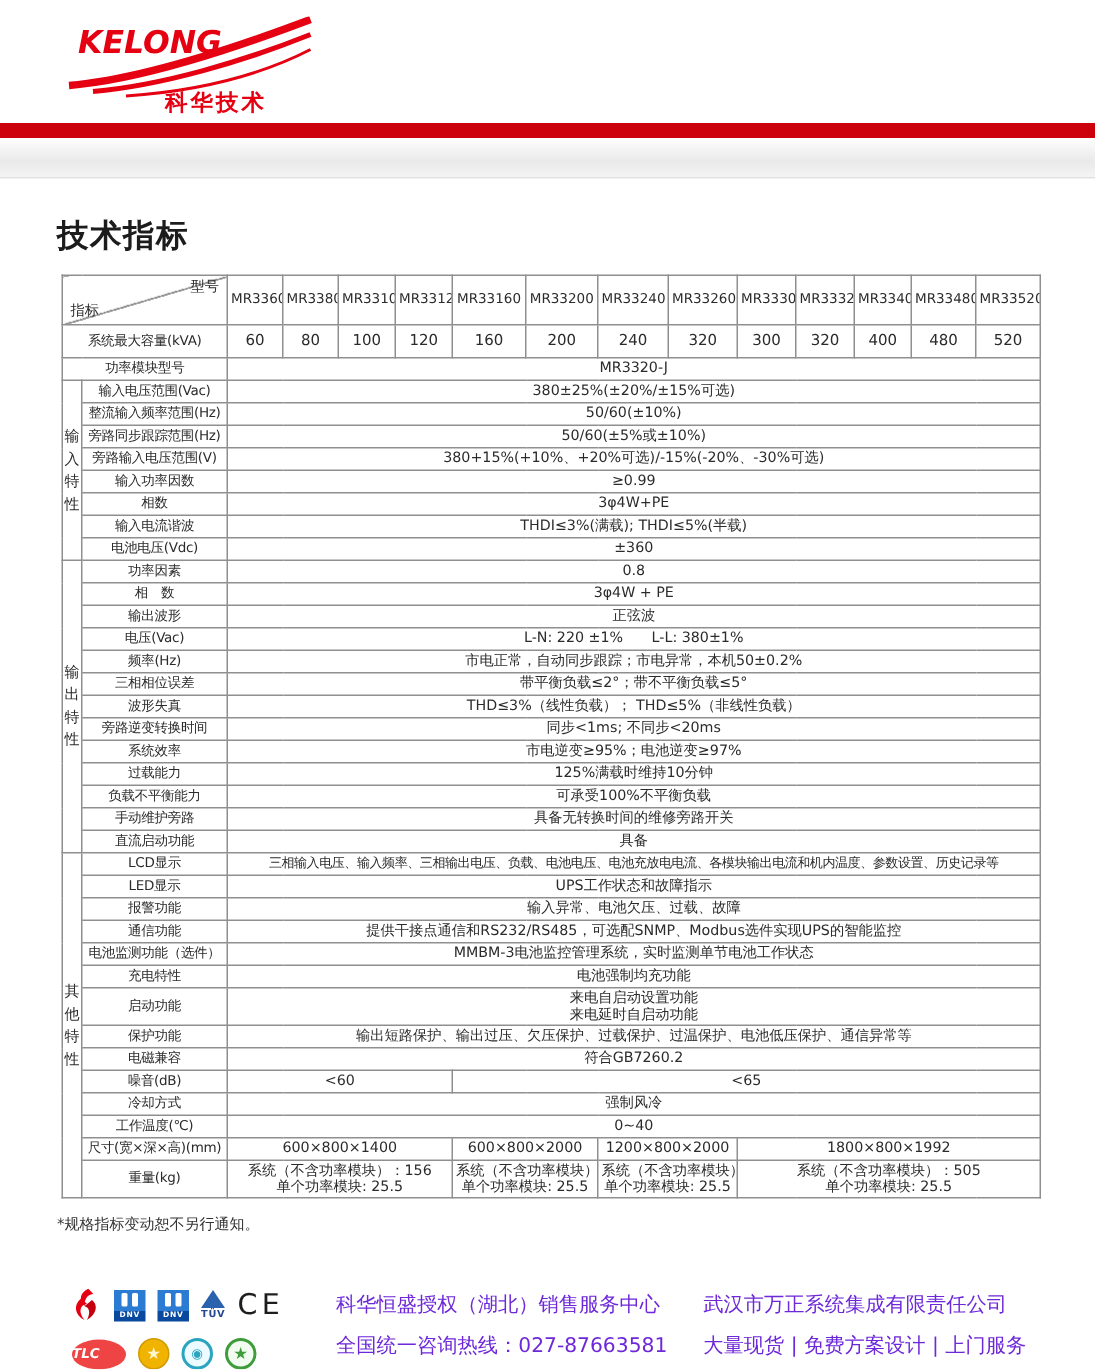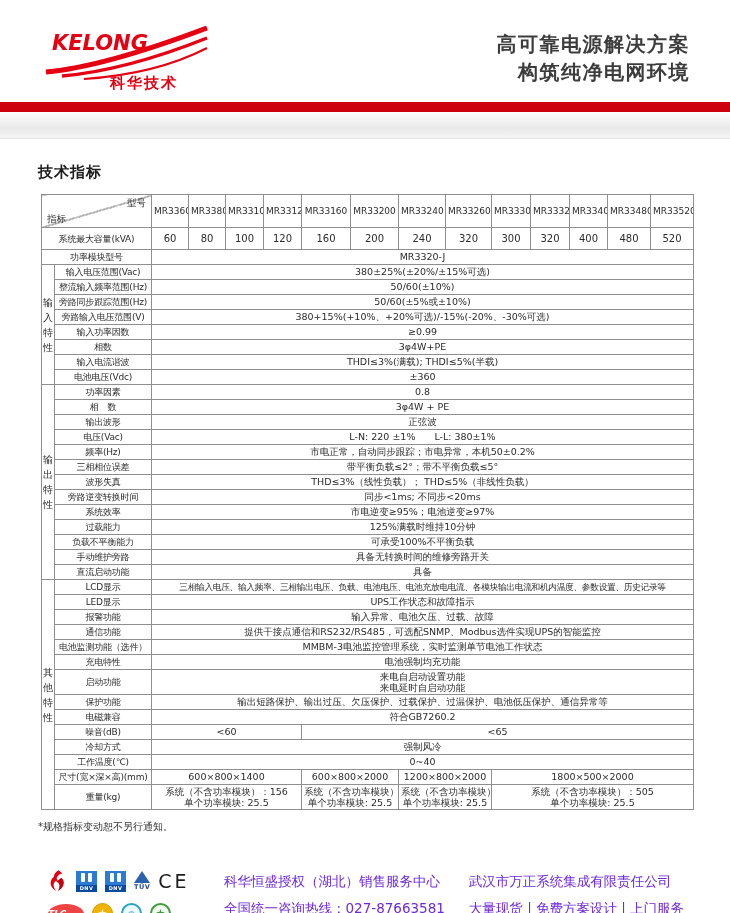--- a/index.html
+++ b/index.html
@@ -1,30 +1,30 @@
 <!DOCTYPE html>
 <html lang="zh"><head>
 <meta charset="utf-8">
 <style>
   html,body{margin:0;padding:0;background:#fff;}
   body{width:730px;height:913px;font-family:"DejaVu Sans","Liberation Sans",sans-serif;color:#2b2b2b;}
   .page{position:relative;width:730px;height:913px;overflow:hidden;background:#fff;}
 
   
-  header{height:82px;display:flex;justify-content:space-between;align-items:flex-start;
-         padding:6px 40px 0 44px;box-sizing:border-box;margin-top:20px;}
+  header{height:82px;display:flex;justify-content:space-between;align-items:center;
+         padding:6px 40px 0 44px;box-sizing:border-box;}
   .logo{width:165px;height:66px;}
   .hd-title{text-align:right;font-weight:bold;font-size:20px;color:#3c3c3c;
             line-height:28px;letter-spacing:1.5px;padding-top:4px;}
   .redbar{height:10px;background:#cd000d;}
   .shade{height:26px;background:linear-gradient(180deg,#fefefe 0%,#e9e9e9 60%,#f4f4f4 100%);
          border-bottom:1px solid #e2e2e2;}
 
   
-  h2{margin:24px 0 12px 38px;font-size:15px;color:#1c1c1c;letter-spacing:1px;}
+  h2{margin:24px 0 12px 38px;font-size:21px;color:#1c1c1c;letter-spacing:1px;}
 
   
   table{border-collapse:collapse;table-layout:fixed;margin-left:41px;width:648px;}
   th,td{border:1px solid #8f8f8f;text-align:center;font-weight:normal;color:#2b2b2b;
         padding:1px 2px;line-height:12px;font-size:9.5px;overflow:hidden;vertical-align:middle;}
   tr{height:15px;}
   tr.hdr{height:33px;}
   tr.cap{height:22px;}
   .model{font-size:9px;}
   .lbl{font-size:9px;letter-spacing:-0.2px;white-space:nowrap;}
@@ -71,24 +71,20 @@
 
   <header>
     <div class="logo">
       <svg viewBox="0 0 165 66" width="165" height="66">
         <path d="M2,46 C50,42 110,22 163,2" stroke="#e50012" stroke-width="5" fill="none"></path>
         <path d="M18,50 C64,46 118,30 163,12" stroke="#e50012" stroke-width="3.4" fill="none"></path>
         <path d="M40,53 C84,50 128,40 163,22" stroke="#e50012" stroke-width="2" fill="none"></path>
         <text x="8" y="24" font-size="21" font-style="italic" font-weight="bold" fill="#e50012">KELONG</text>
         <text x="66" y="62" font-size="15" font-weight="bold" fill="#e50012" letter-spacing="2">科华技术</text>
       </svg>
-    </div>
-    <div class="hd-title">
-      <div>高可靠电源解决方案</div>
-      <div>构筑纯净电网环境</div>
     </div>
   </header>
 
   <div class="redbar"></div>
   <div class="shade"></div>
 
   <main>
     <h2>技术指标</h2>
     <table id="specTable">
         <colgroup>
@@ -285,21 +281,21 @@
           </tr>
           <tr>
             <th class="lbl">工作温度(℃)</th>
             <td class="val" colspan="13">0~40</td>
           </tr>
           <tr>
             <th class="lbl">尺寸(宽×深×高)(mm)</th>
             <td class="val" colspan="4">600×800×1400</td>
             <td class="val" colspan="2">600×800×2000</td>
             <td class="val" colspan="2">1200×800×2000</td>
-            <td class="val" colspan="5">1800×500×2000</td>
+            <td class="val" colspan="5">1800×800×1992</td>
           </tr>
           <tr>
             <th class="lbl">重量(kg)</th>
             <td class="val two" colspan="4">
               <div>系统（不含功率模块）：156</div>
               <div>单个功率模块: 25.5</div>
             </td>
             <td class="val two" colspan="2">
               <div>系统（不含功率模块）:235</div>
               <div>单个功率模块: 25.5</div>

